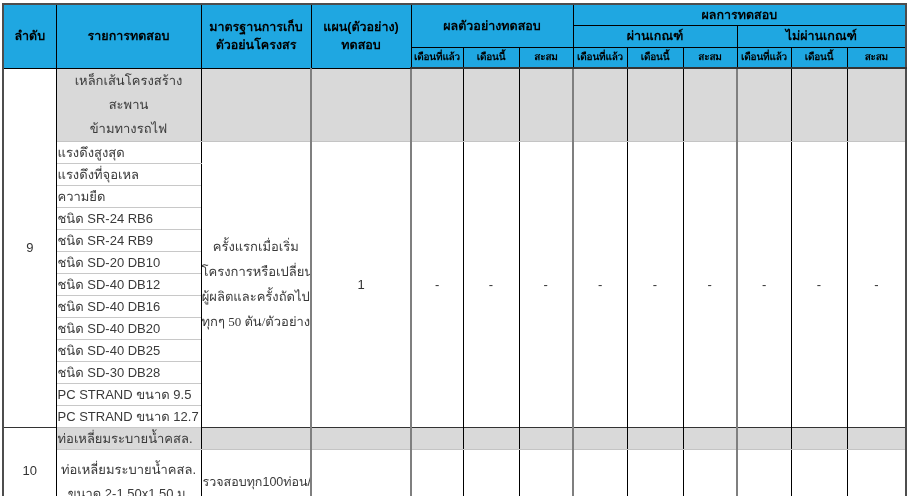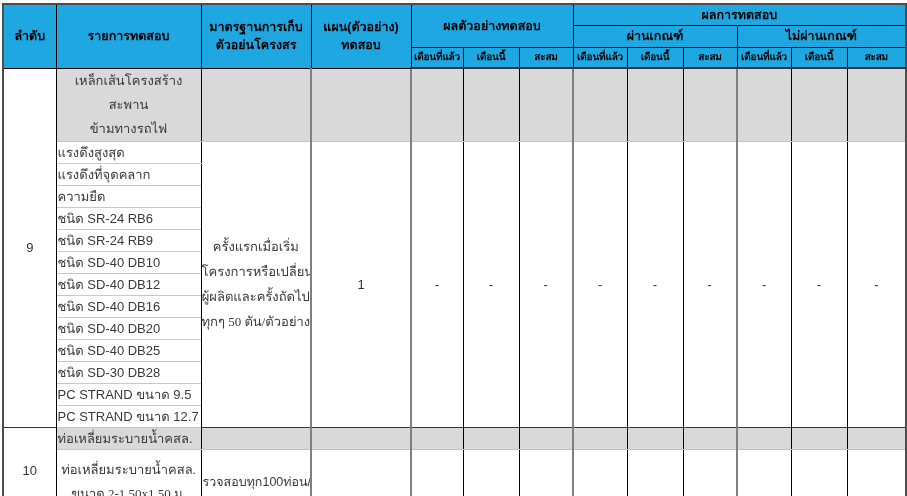--- a/index.html
+++ b/index.html
@@ -54,21 +54,21 @@
   tr.band-row2{height:22px;}
   tr.item-row{height:22px;}
   tr.content-row{height:66px;}
   td.num{text-align:center;color:#333;}
   td.item{
     text-align:left;
     padding-left:1px;
     white-space:nowrap;
     border-bottom:1px solid #c8c8c8;
   }
-  td.center{text-align:center;font-family:Liberation Serif, serif;}
+  td.center{text-align:center;}
   .ln2{display:block;line-height:24px;text-align:center;}
   td.std{text-align:center;font-family:Liberation Serif, serif;}
   td.std .ln3{display:block;line-height:25px;text-align:center;white-space:nowrap;}
   td.std2{
     text-align:center;
     white-space:nowrap;
     font-size:12.5px;
     padding:0 1px;
   }
   td.result{text-align:center;color:#333;}
@@ -158,33 +158,33 @@
       <td rowspan="13" class="result">-</td>
       <td rowspan="13" class="result tkr">-</td>
       <td rowspan="13" class="result">-</td>
       <td rowspan="13" class="result">-</td>
       <td rowspan="13" class="result tkr">-</td>
       <td rowspan="13" class="result">-</td>
       <td rowspan="13" class="result">-</td>
       <td rowspan="13" class="result">-</td>
     </tr>
     <tr class="item-row">
-          <td class="item">แรงดึงที่จุดคลาก</td>
+          <td class="item">แรงดึงที่จุอเหล</td>
         </tr>
     <tr class="item-row">
           <td class="item">ความยืด</td>
         </tr>
     <tr class="item-row">
           <td class="item">ชนิด SR-24 RB6</td>
         </tr>
     <tr class="item-row">
           <td class="item">ชนิด SR-24 RB9</td>
         </tr>
     <tr class="item-row">
-          <td class="item">ชนิด SD-40 DB10</td>
+          <td class="item">ชนิด SD-20 DB10</td>
         </tr>
     <tr class="item-row">
           <td class="item">ชนิด SD-40 DB12</td>
         </tr>
     <tr class="item-row">
           <td class="item">ชนิด SD-40 DB16</td>
         </tr>
     <tr class="item-row">
           <td class="item">ชนิด SD-40 DB20</td>
         </tr>

